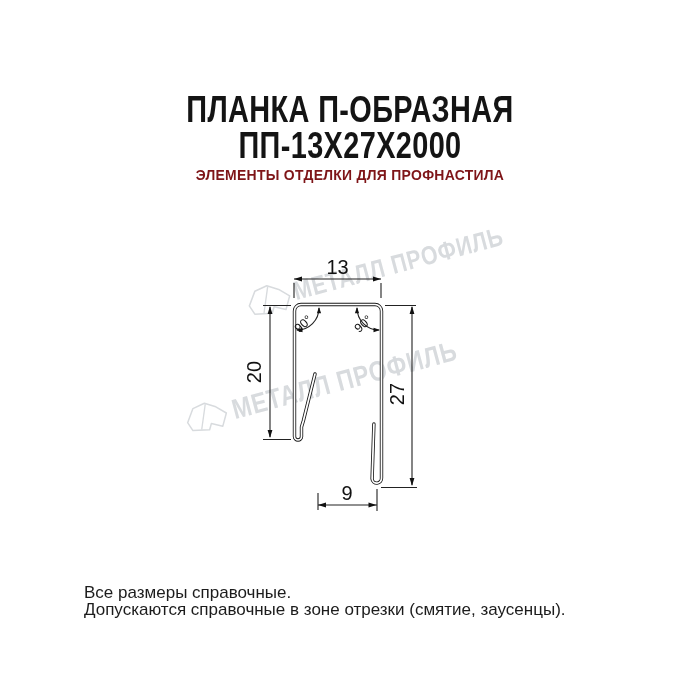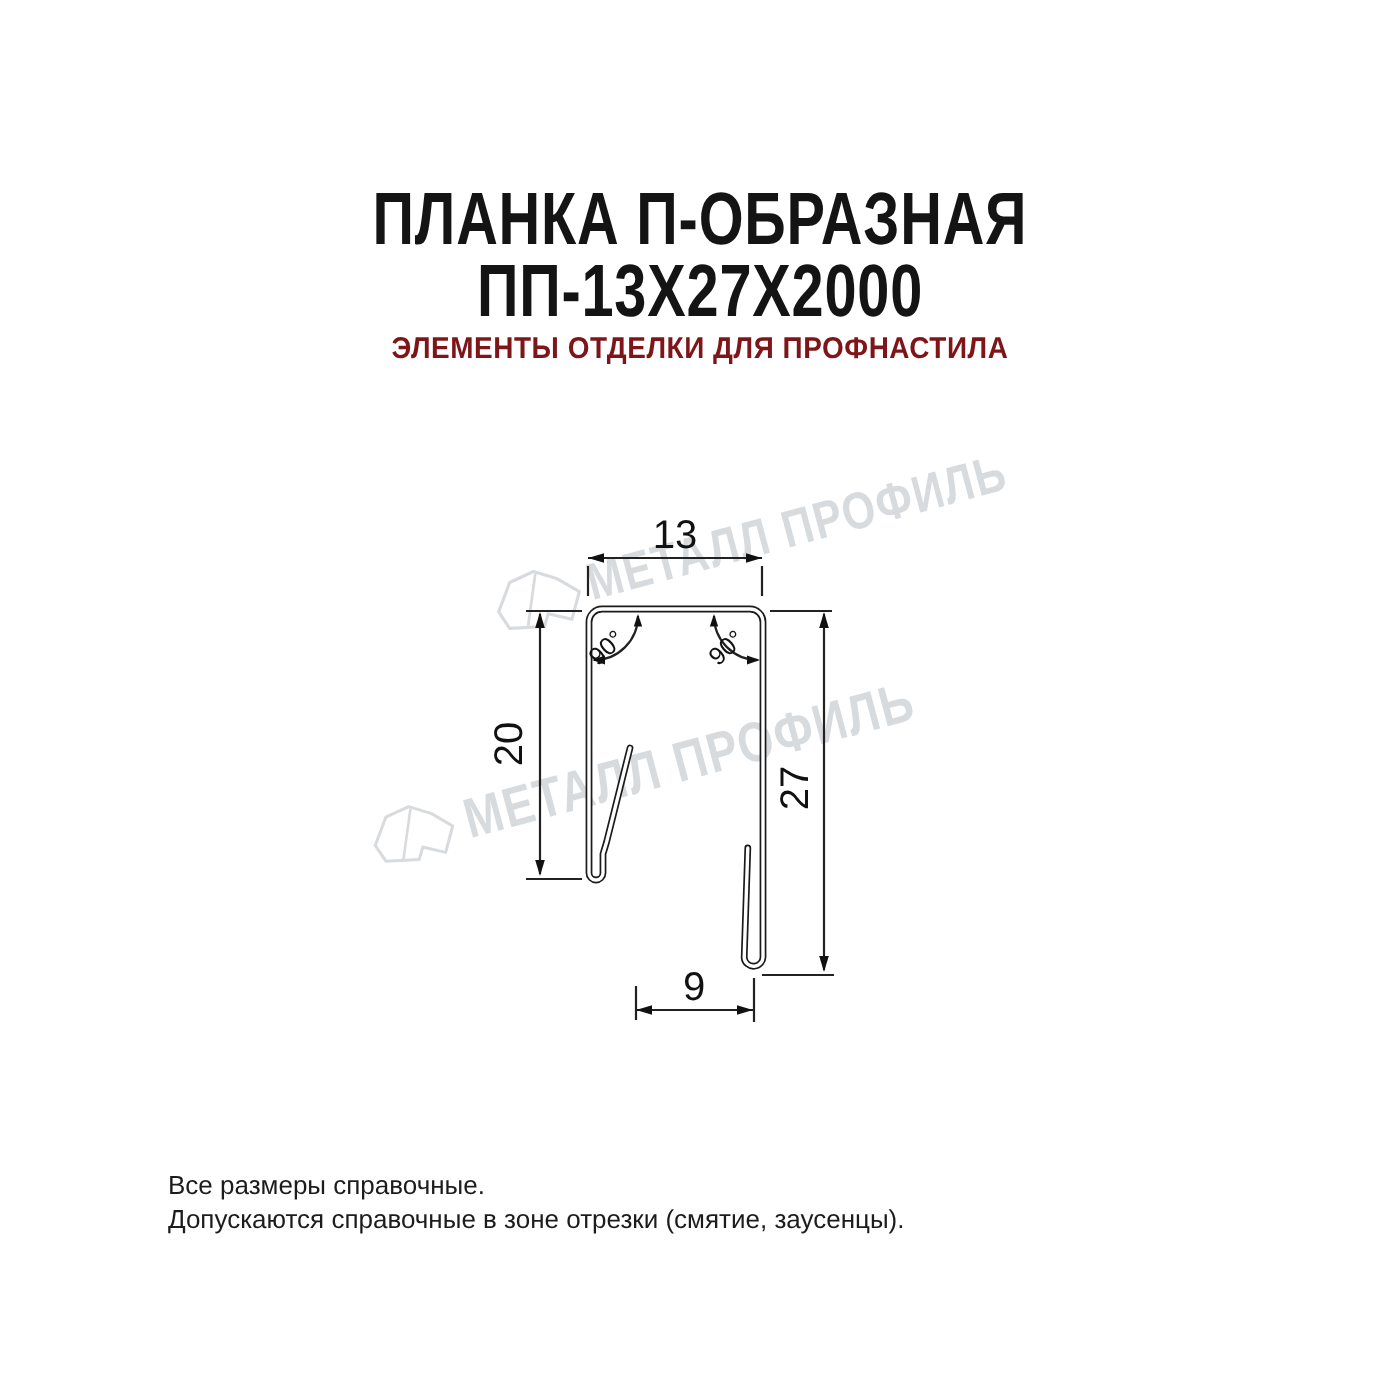--- a/index.html
+++ b/index.html
@@ -22,21 +22,21 @@
   .wm-logo{position:absolute;}
   .wm-logo.l1{left:246px;top:283px;}
   .wm-logo.l2{left:185px;top:400px;}
   
   #draw{position:absolute;left:0;top:0;z-index:3;pointer-events:none;}
   .dimtxt{font-family:"Liberation Sans",sans-serif;font-size:20px;fill:#111;}
   .angtxt{font-family:"Liberation Sans",sans-serif;font-size:12.5px;fill:#111;}
   .dimline{stroke:#222;stroke-width:1.1;fill:none;}
   .arrow{fill:#111;stroke:none;}
   
-  .footer{position:absolute;left:84px;top:584px;font-size:13px;line-height:17px;color:#1c1c1c;}
+  .footer{position:absolute;left:84px;top:584px;font-size:17px;line-height:17px;color:#1c1c1c;}
 </style>
 </head>
 <body>
 
 <div id="page">
 
   <div class="title-wrap">
     <div class="title-line">ПЛАНКА П-ОБРАЗНАЯ</div>
     <div class="title-line">ПП-13Х27Х2000</div>
   </div>

